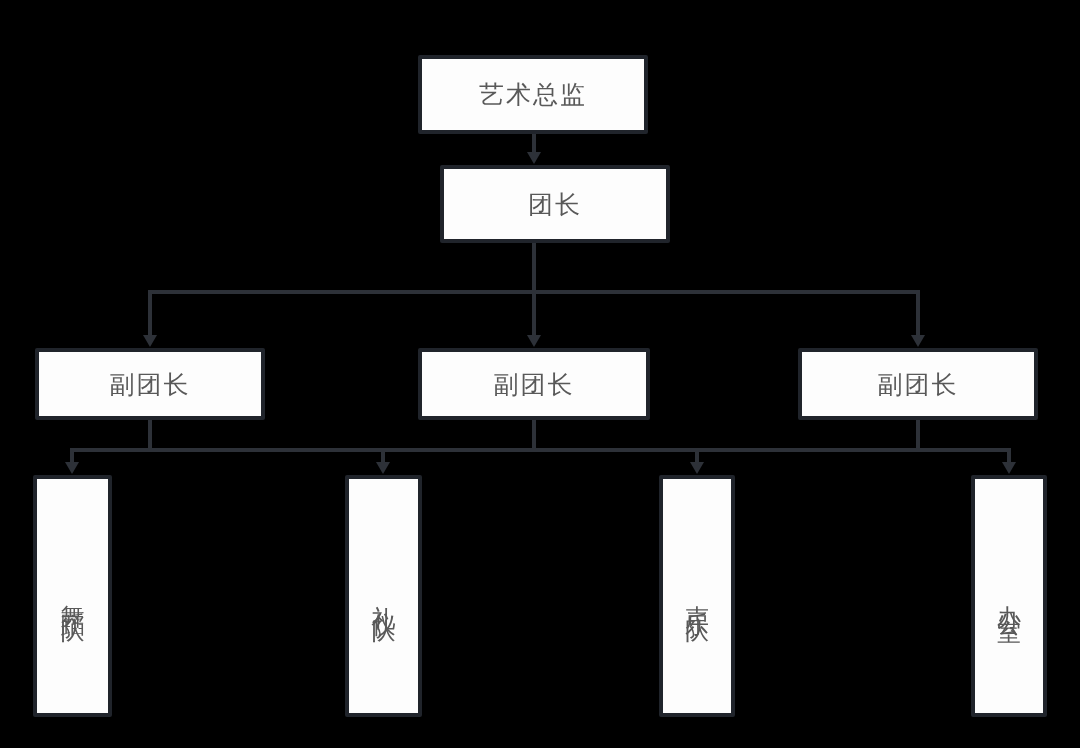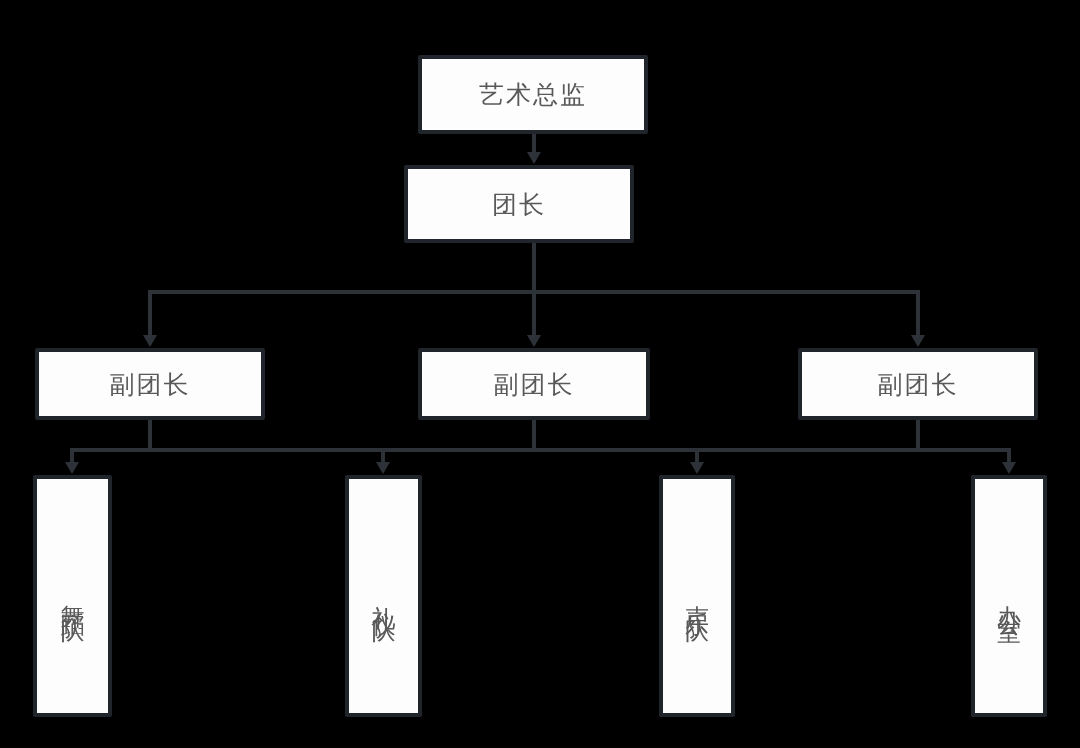--- a/index.html
+++ b/index.html
@@ -48,21 +48,21 @@
   }
   .node.vertical .label {
     writing-mode: vertical-rl;
     text-orientation: upright;
     letter-spacing: 7px;
     font-size: 24px;
   }
   
   #n-art-director   { left: 418px; top: 31px;  width: 230px; height: 79px; margin-top: 24px; }
   
-  #n-group-leader   { left: 404px; top: 165px; width: 230px; height: 78px; justify-content: center; }
+  #n-group-leader   { left: 440px; top: 165px; width: 230px; height: 78px; justify-content: center; }
   
   #n-deputy-1       { left: 35px;  top: 348px; width: 230px; height: 72px; }
   #n-deputy-2       { left: 418px; top: 348px; width: 232px; height: 72px; }
   #n-deputy-3       { left: 798px; top: 348px; width: 240px; height: 72px; }
   
   #n-dance-team     { left: 33px;  top: 475px; width: 79px;  height: 242px; }
   #n-etiquette-team { left: 345px; top: 475px; width: 77px;  height: 242px; }
   #n-vocal-team     { left: 659px; top: 475px; width: 76px;  height: 242px; }
   #n-office         { left: 971px; top: 475px; width: 76px;  height: 242px; }
 </style>

